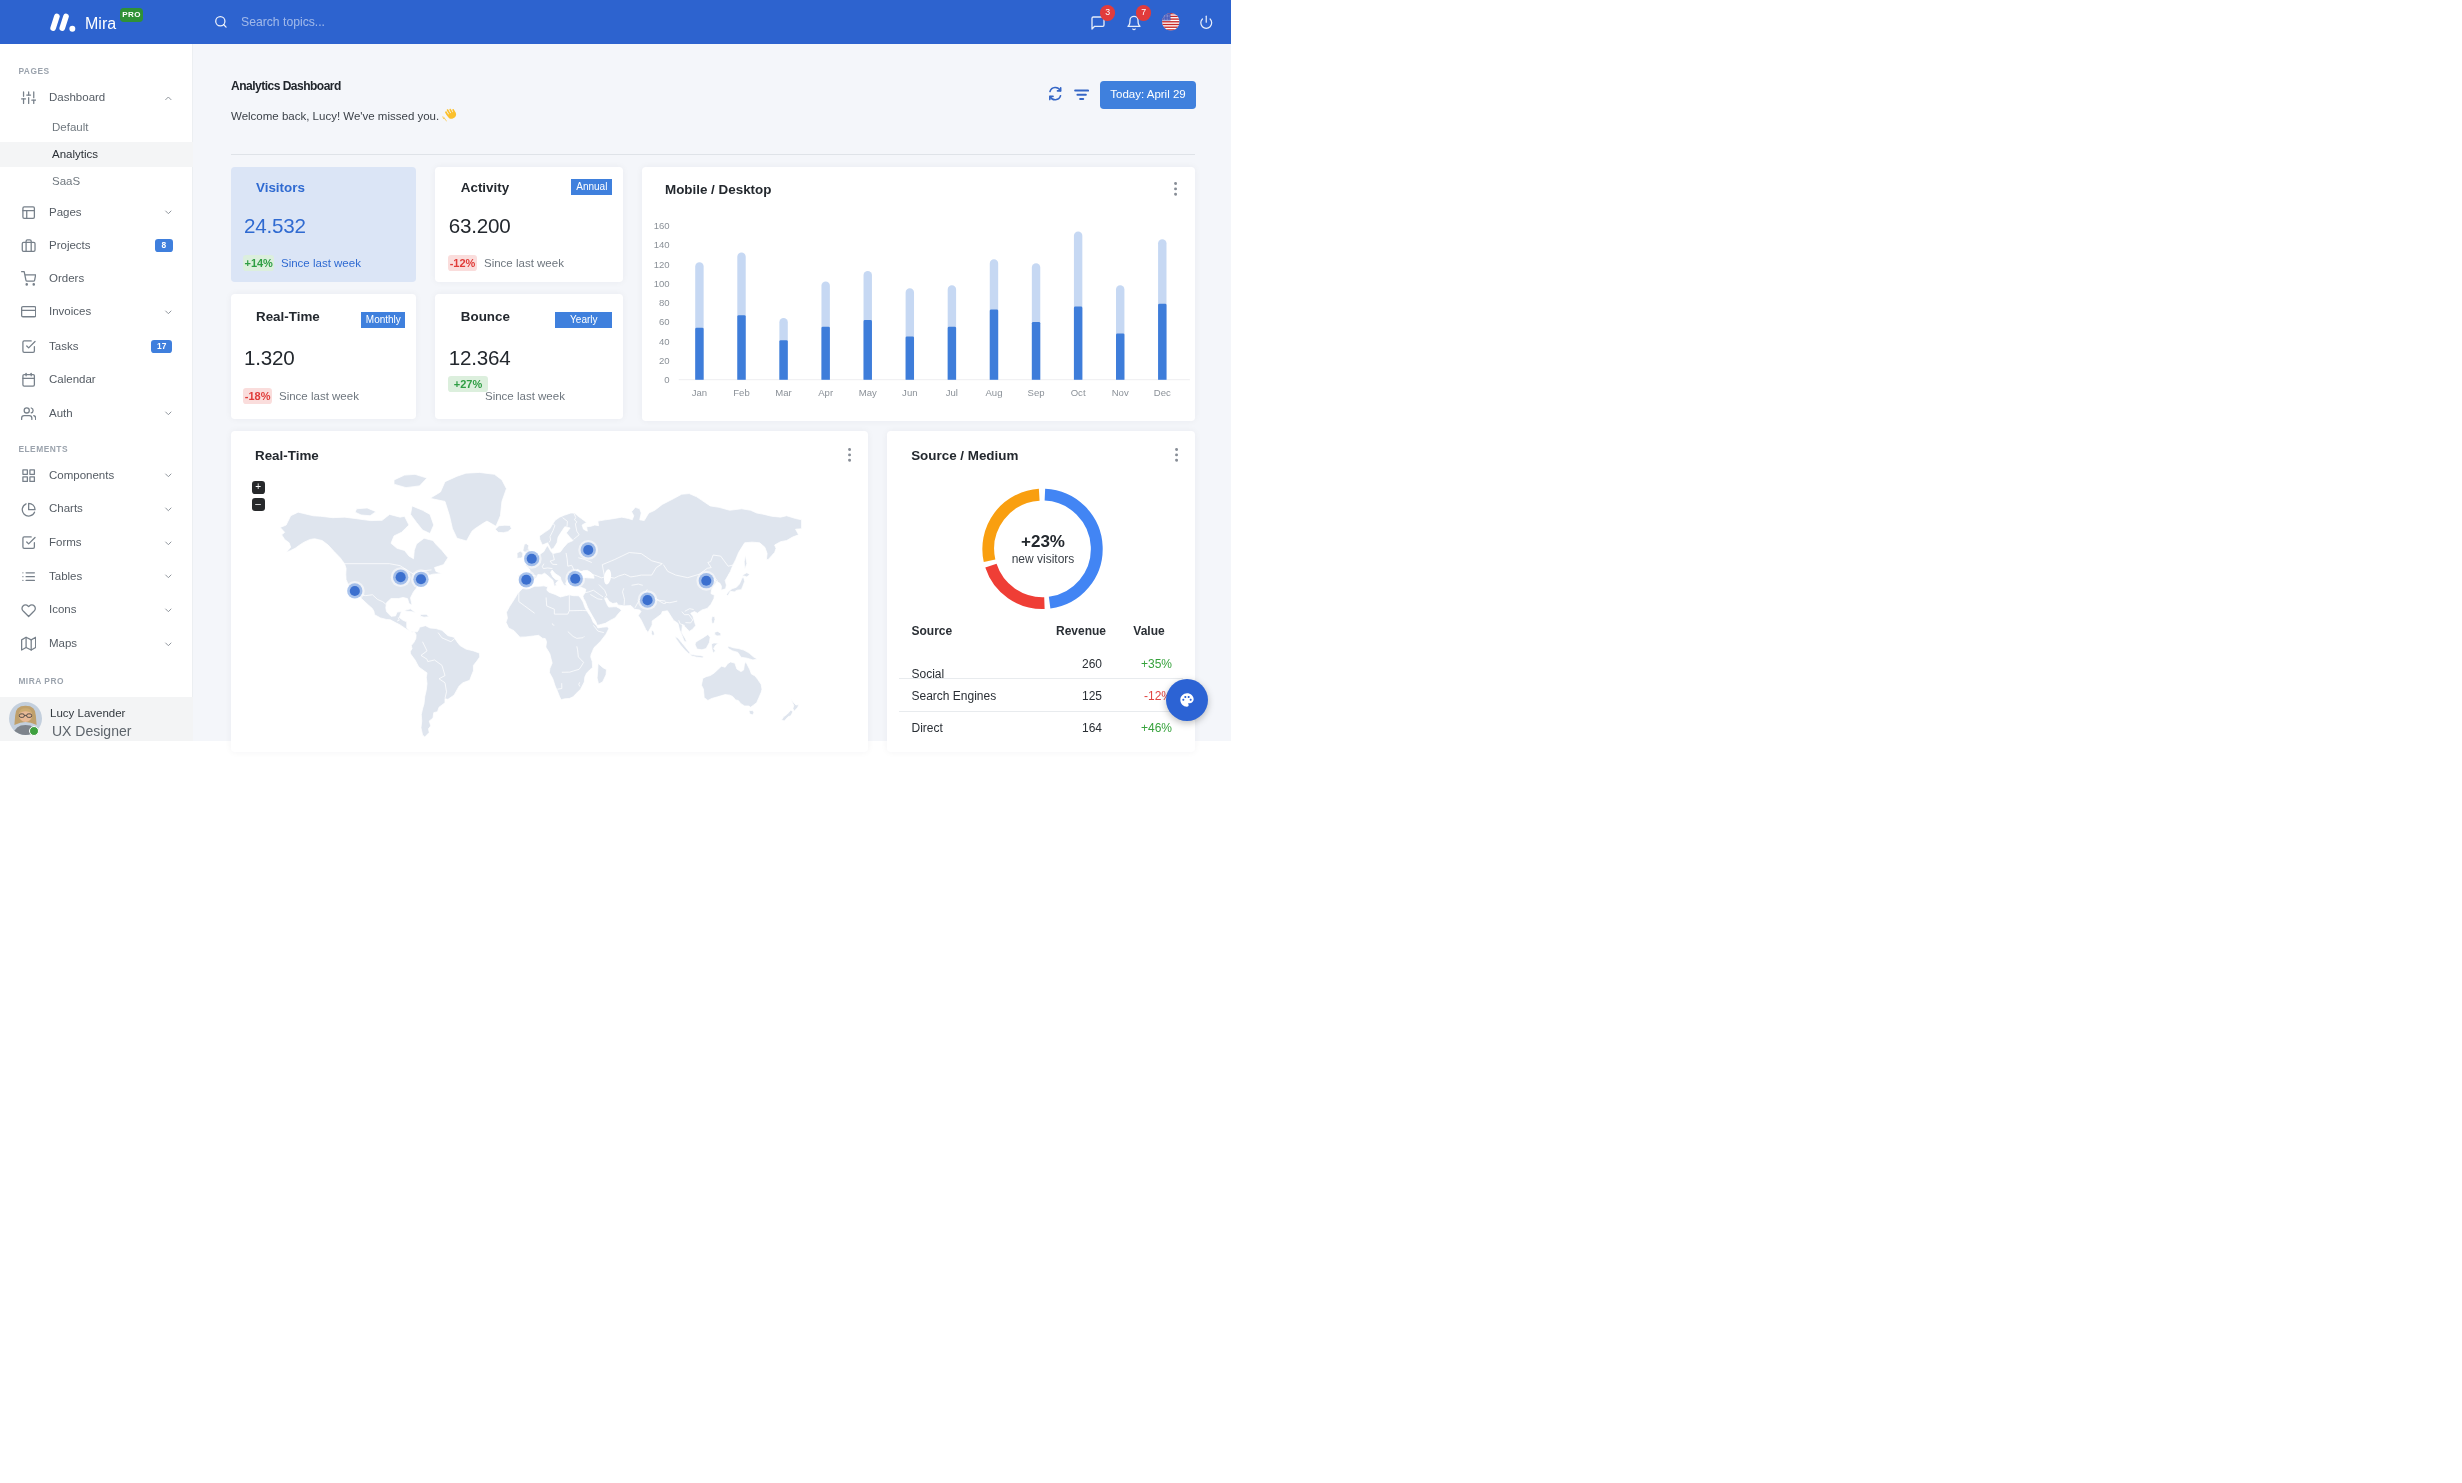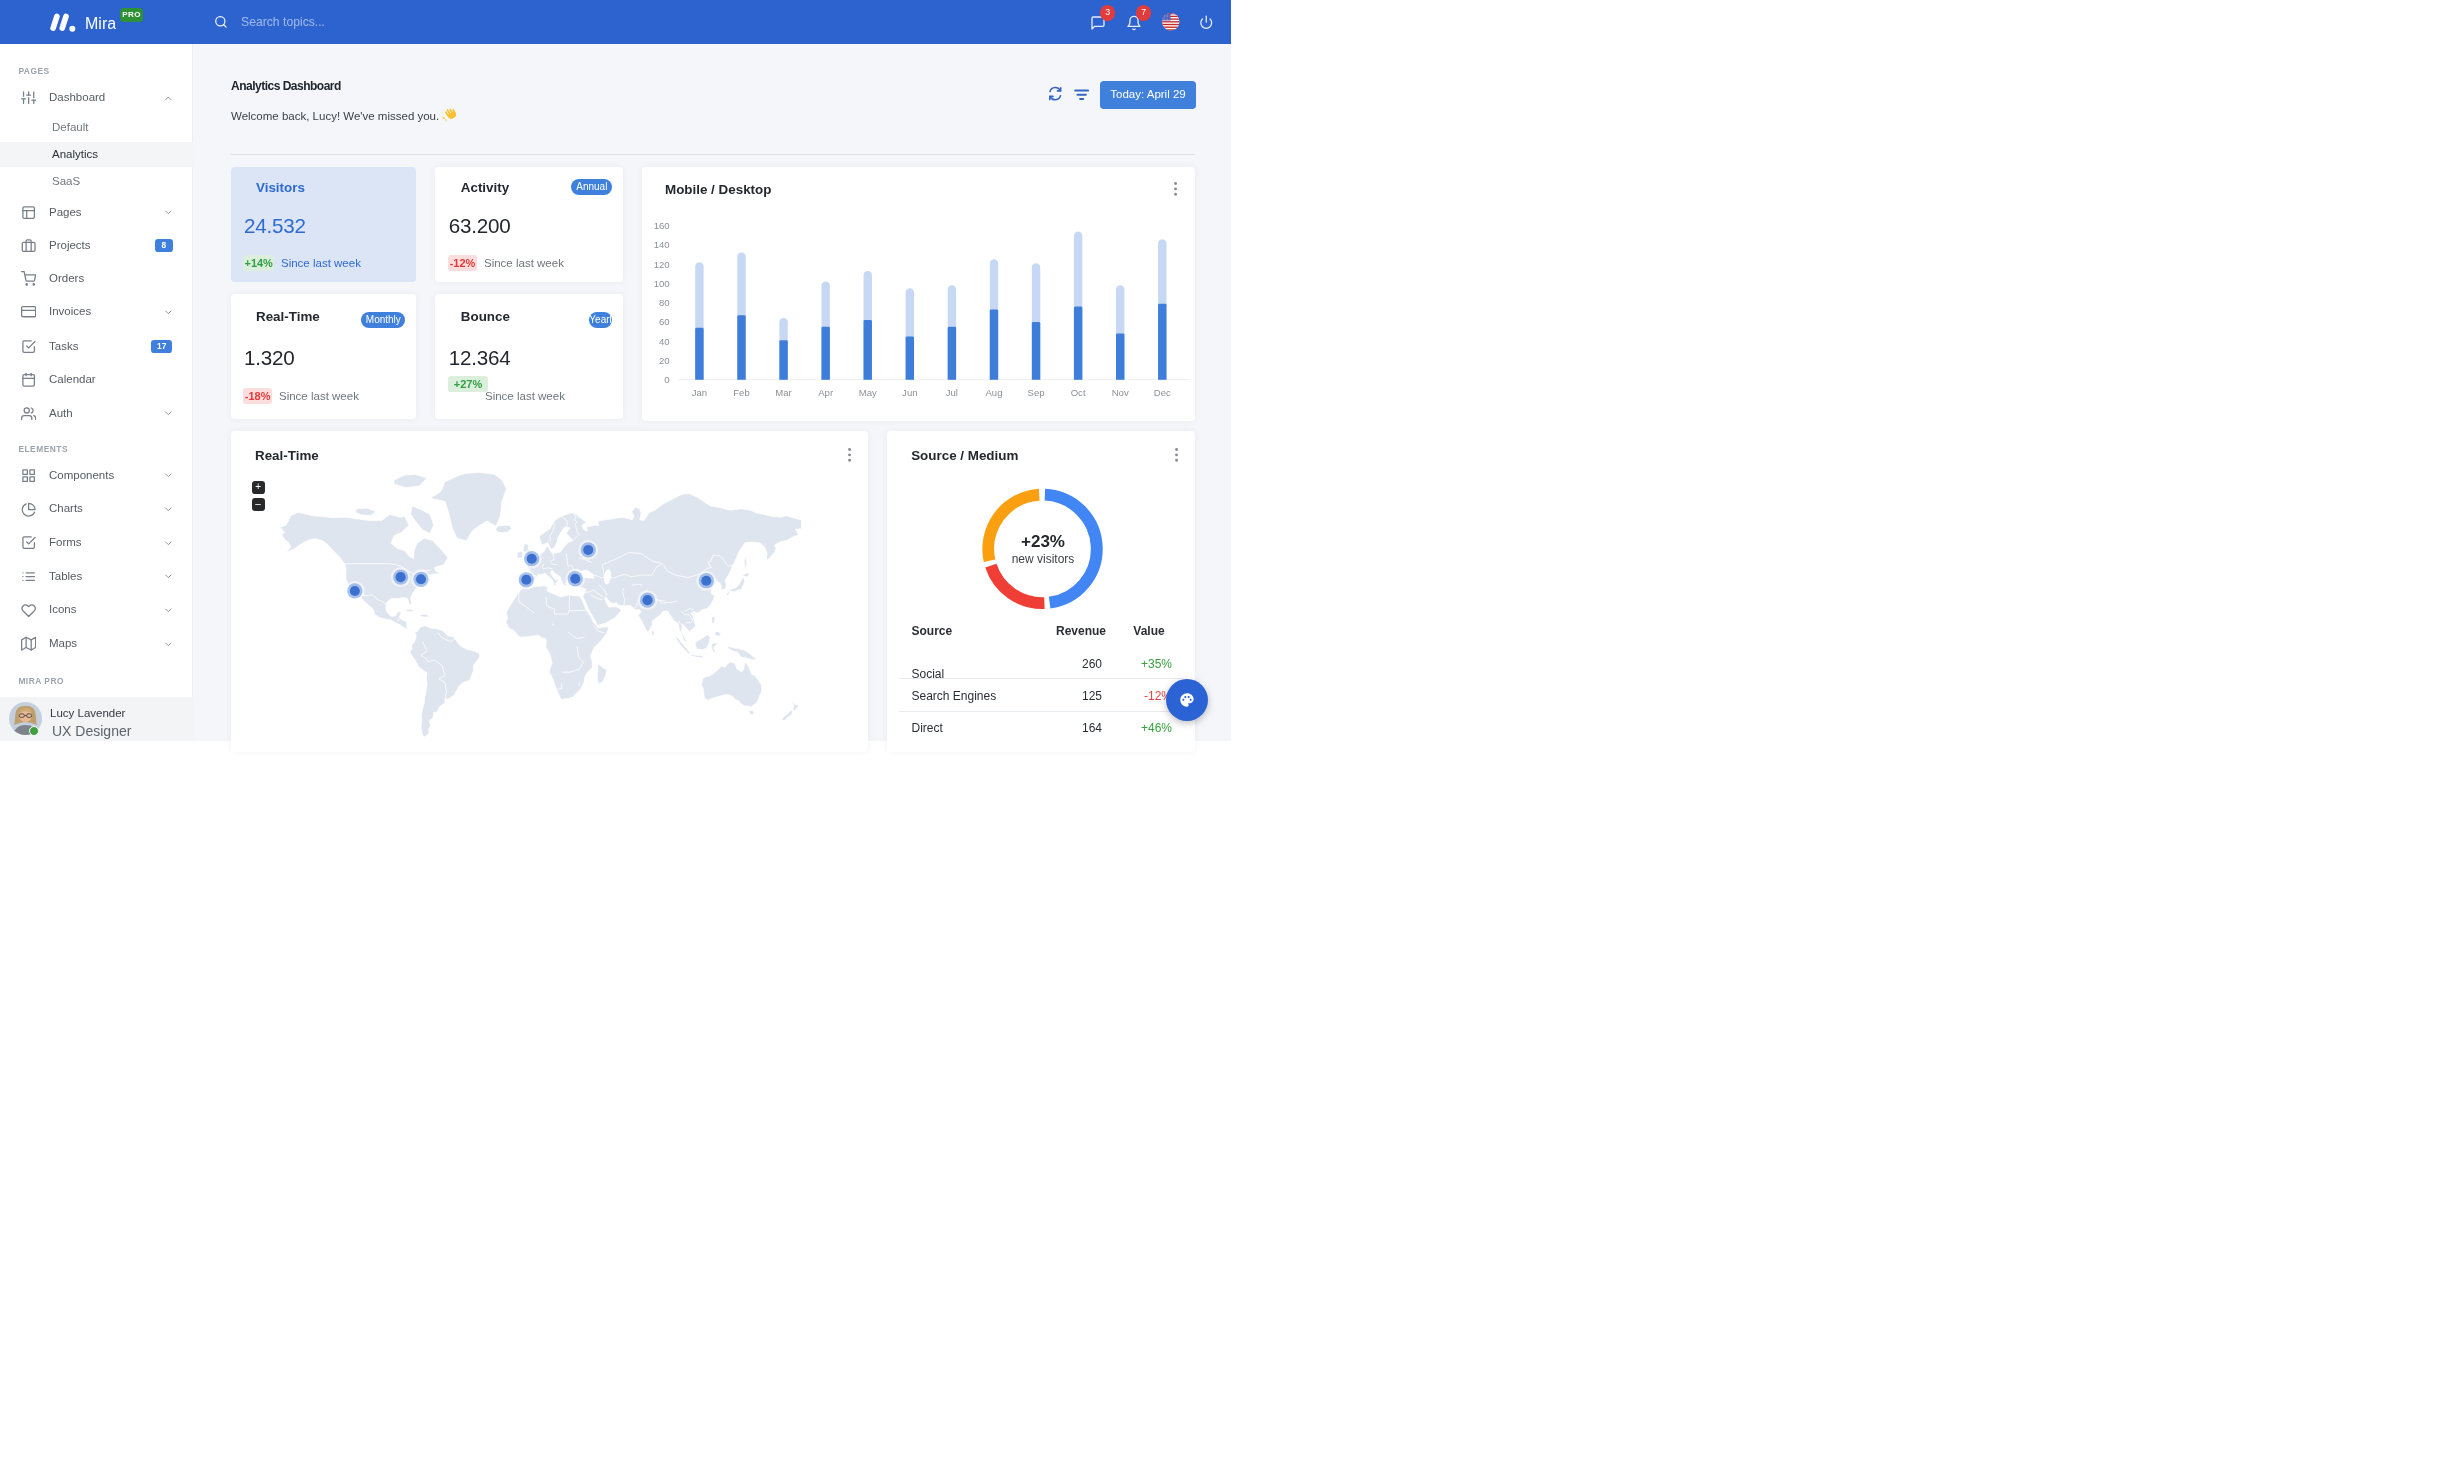--- a/index.html
+++ b/index.html
@@ -9,21 +9,21 @@
 #main { left:193px; top:44px; width:1038px; height:697px; background:#f4f6fa; }
 .slabel { font-size:8.4px; font-weight:700; color:#9ba3ad; letter-spacing:0.5px; }
 .sitext { font-size:11.5px; color:#555c64; }
 .ssub { font-size:11.5px; color:#70787f; }
 .ssub.sel { color:#2b3036; }
 .sbadge { height:13px; background:#3f7fdd; color:#fff; font-size:8.4px; font-weight:700; text-align:center;
   line-height:13px; border-radius:3.1px; }
 .card { position:absolute; background:#fff; border-radius:3.8px; box-shadow:0 0 7.6px rgba(30,40,55,0.05); }
 .ctitle { font-size:13.4px; font-weight:700; color:#23282e;margin-left:12px; }
 .bignum { font-size:20.6px; color:#23282e; letter-spacing:-0.2px; }
-.pill { position:absolute; height:16px; background:#3f80dd; color:#fff; font-size:10px; border-radius:8px;
+.pill { position:absolute; height:16px; background:#3f80dd; color:#fff; font-size:10px; border-radius:0;
   line-height:16px; text-align:center;margin-left:46px; }
 .chip { position:absolute; height:16px; border-radius:3.1px; font-size:11px; font-weight:700; line-height:16px; text-align:center; }
 .chip.g { color:#2f9e44; background:#dcefdd; }
 .chip.r { color:#e03c39; background:#fadddc; }
 .slw { position:absolute; font-size:11.5px; color:#6e767e; }
 .axlbl { font-size:12.5px; fill:#8b9198; font-family:"Liberation Sans",sans-serif; }
 .tcell { position:absolute; font-size:12px; color:#2a2f35; }
 </style></head>
 <body>
 <div class="abs" id="main"></div>
@@ -290,21 +290,21 @@
 </div>
 <div class="card" style="left:231px;top:294px;width:185px;height:125px">
   <div class="abs ctitle" style="left:13px;top:15.3px">Real-Time</div>
   <div class="pill" style="right:10.7px;top:18px;width:44px">Monthly</div>
   <div class="abs bignum" style="left:13px;top:52px">1.320</div>
   <div class="chip r" style="left:12.2px;top:94px;width:29px">-18%</div>
   <div class="slw" style="left:48px;top:96px">Since last week</div>
 </div>
 <div class="card" style="left:435px;top:294px;width:188px;height:125px">
   <div class="abs ctitle" style="left:13.8px;top:15.3px">Bounce</div>
-  <div class="pill" style="right:10.7px;top:18px;width:23px">Yearly</div>
+  <div class="pill" style="right:10.7px;top:18px;width:57px">Yearly</div>
   <div class="abs bignum" style="left:13.8px;top:52px">12.364</div>
   <div class="chip g" style="left:13px;top:82px;width:40px">+27%</div>
   <div class="slw" style="left:50px;top:96px">Since last week</div>
 </div>
 
 <div class="card" style="left:642px;top:167px;width:553px;height:254px">
   <div class="abs ctitle" style="left:11px;top:14.5px">Mobile / Desktop</div>
   <svg class="abs" style="left:532px;top:15.3px" width="3.1" height="13.8" viewBox="0 0 4 18">
       <circle cx="2" cy="2" r="1.9" fill="#878d96"></circle>
       <circle cx="2" cy="9" r="1.9" fill="#878d96"></circle>

